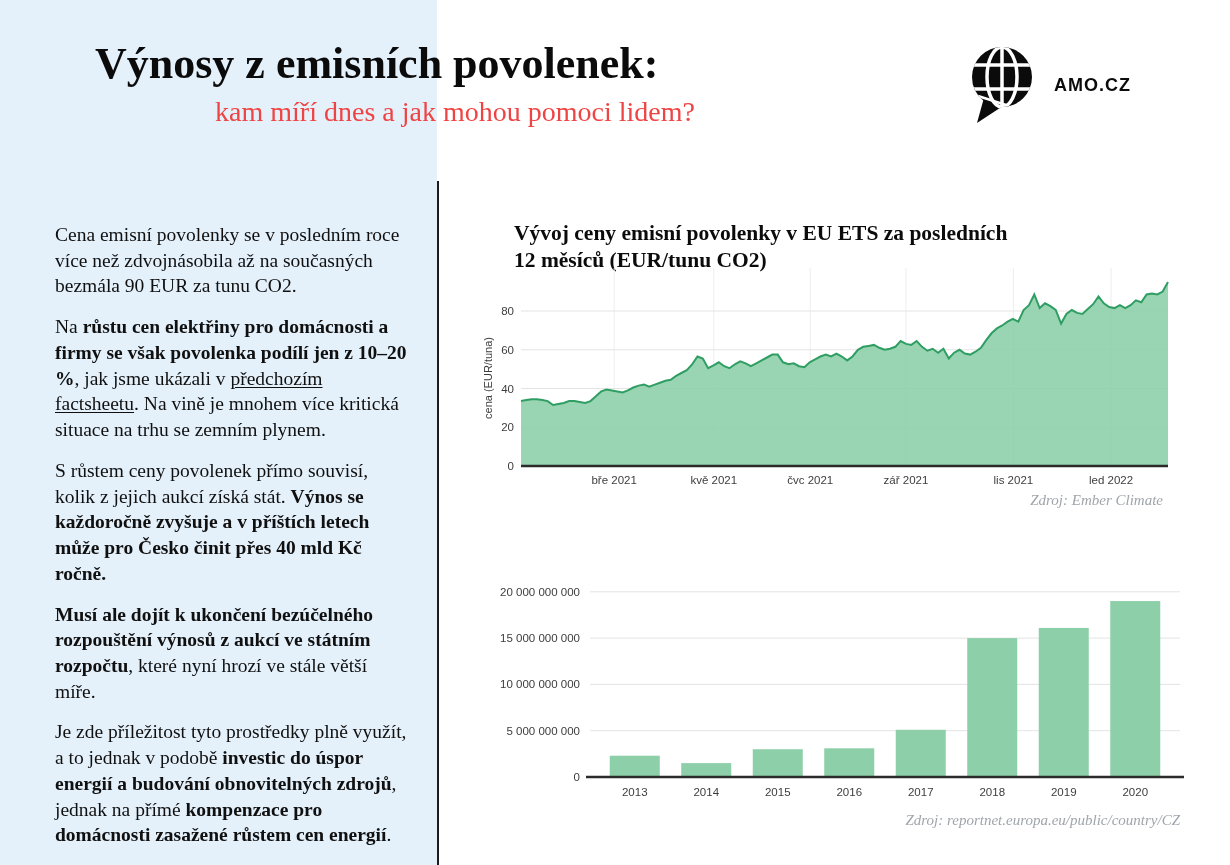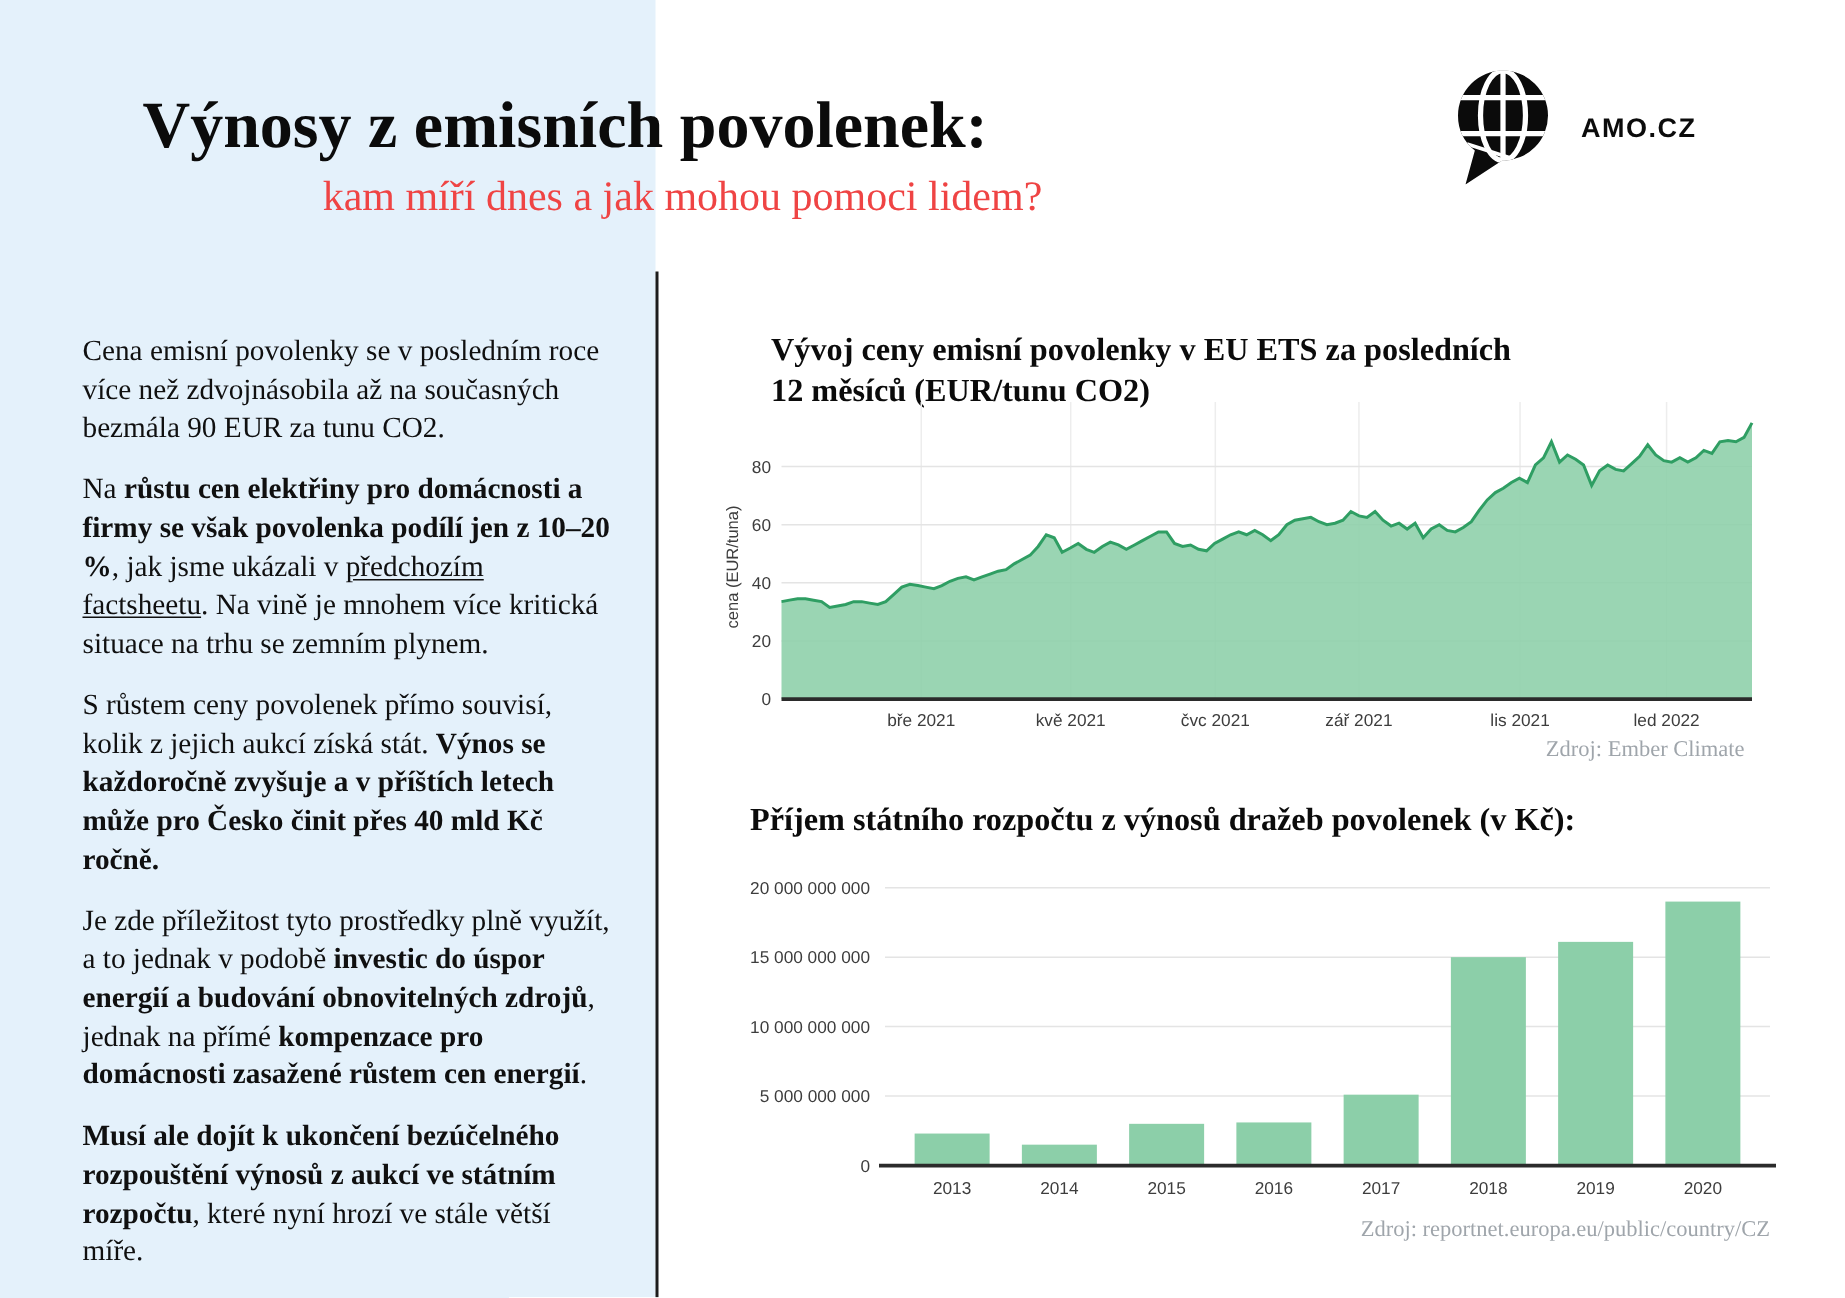--- a/index.html
+++ b/index.html
@@ -1,41 +1,41 @@
 <!DOCTYPE html>
 <html lang="cs"><head>
 <meta charset="utf-8">
 <style>
   html,body{margin:0;padding:0;background:#ffffff;}
   .page{position:relative;width:1230px;height:865px;overflow:hidden;background:#ffffff;
         font-family:"Liberation Serif", serif;color:#111;}
   .blue-panel{position:absolute;left:0;top:0;width:437px;height:865px;background:#e4f1fb;}
   .divider{position:absolute;left:437px;top:181px;width:2px;height:684px;background:#1c1c1c;}
 
-  header{position:absolute;left:95px;top:60px;width:720px;}
+  header{position:absolute;left:95px;top:40px;width:720px;}
   h1{margin:0;font-size:44px;line-height:1.1;font-weight:bold;color:#0b0b0b;letter-spacing:0px;}
   .subtitle{margin-top:8px;text-align:center;font-size:28px;color:#ef4444;}
 
   .logo{position:absolute;left:970px;top:46px;display:flex;align-items:center;}
   .logo svg{display:block;}
   .logo-text{margin-left:20px;font-family:"Liberation Sans", sans-serif;font-weight:bold;
              font-size:18px;letter-spacing:1px;color:#0b0b0b;}
 
   .sidebar{position:absolute;left:55px;top:222px;width:356px;}
   .sidebar p{margin:0 0 15px 0;font-size:19.5px;line-height:1.32;color:#101010;}
   .sidebar .b{font-weight:bold;}
   .sidebar .lnk{text-decoration:underline;text-underline-offset:2px;}
 
   .chart-title{position:absolute;margin:0;font-size:21.5px;font-weight:bold;color:#0b0b0b;
                line-height:1.25;white-space:pre-line;}
   #chart1-title{left:500px;top:220px;width:580px;margin-left:14px;}
   #chart2-title{left:500px;top:533px;width:700px;}
   #price-chart{position:absolute;left:480px;top:260px;}
   #budget-chart{position:absolute;left:480px;top:578px;}
-  .source{position:absolute;font-size:15px;color:#9fa5ab;text-align:right;}
+  .source{position:absolute;font-style:italic;font-size:15px;color:#9fa5ab;text-align:right;}
   #source1{top:492px;right:67px;width:300px;}
   #source2{top:798px;right:50px;width:400px;margin-top:14px;}
 
   svg text{font-family:"Liberation Sans", sans-serif;fill:#3d3d3d;}
 </style>
 </head>
 <body>
 
 <div class="page">
   <div class="blue-panel"></div>
@@ -63,22 +63,22 @@
         <line x1="8" y1="50" x2="36" y2="59" stroke="#ffffff" stroke-width="2.5"></line>
       </g>
     </svg>
     <span class="logo-text">AMO.CZ</span>
   </div>
 
   <aside class="sidebar" id="sidebar-paragraphs">
       <p><span>Cena emisní povolenky se v posledním roce více než zdvojnásobila až na současných bezmála 90 EUR za tunu CO2.</span></p>
       <p><span>Na </span><span class="b">růstu cen elektřiny pro domácnosti a firmy se však povolenka podílí jen z 10–20 %</span><span>, jak jsme ukázali v </span><span class="lnk">předchozím factsheetu</span><span>. Na vině je mnohem více kritická situace na trhu se zemním plynem.</span></p>
       <p><span>S růstem ceny povolenek přímo souvisí, kolik z jejich aukcí získá stát. </span><span class="b">Výnos se každoročně zvyšuje a v příštích letech může pro Česko činit přes 40 mld Kč ročně.</span></p>
+      <p><span class="b">Musí ale dojít k ukončení bezúčelného rozpouštění výnosů z aukcí ve státním rozpočtu</span><span>, které nyní hrozí ve stále větší míře.</span></p>
       <p><span>Je zde příležitost tyto prostředky plně využít, a to jednak v podobě </span><span class="b">investic do úspor energií a budování obnovitelných zdrojů</span><span>, jednak na přímé </span><span class="b">kompenzace pro domácnosti zasažené růstem cen energií</span><span>.</span></p>
-      <p><span class="b">Musí ale dojít k ukončení bezúčelného rozpouštění výnosů z aukcí ve státním rozpočtu</span><span>, které nyní hrozí ve stále větší míře.</span></p>
     </aside>
 
   <h2 class="chart-title" id="chart1-title">Vývoj ceny emisní povolenky v EU ETS za posledních
 12 měsíců (EUR/tunu CO2)</h2>
   <svg id="price-chart" width="700" height="232" viewBox="0 0 700 232">
       <g>
         <line x1="134.168" y1="8" x2="134.168" y2="206" stroke="#ededed" stroke-width="1"></line>
         <line x1="233.80599999999998" y1="8" x2="233.80599999999998" y2="206" stroke="#ededed" stroke-width="1"></line>
         <line x1="330.209" y1="8" x2="330.209" y2="206" stroke="#ededed" stroke-width="1"></line>
         <line x1="425.965" y1="8" x2="425.965" y2="206" stroke="#ededed" stroke-width="1"></line>
@@ -104,21 +104,20 @@
         <text x="233.80599999999998" y="224" text-anchor="middle" font-size="11.5">kvě 2021</text>
         <text x="330.209" y="224" text-anchor="middle" font-size="11.5">čvc 2021</text>
         <text x="425.965" y="224" text-anchor="middle" font-size="11.5">zář 2021</text>
         <text x="533.367" y="224" text-anchor="middle" font-size="11.5">lis 2021</text>
         <text x="631.064" y="224" text-anchor="middle" font-size="11.5">led 2022</text>
       </g>
       <text x="12" y="118" text-anchor="middle" font-size="11" transform="rotate(-90 12 118)">cena (EUR/tuna)</text>
     </svg>
   <div class="source" id="source1">Zdroj: Ember Climate</div>
 
-  <h2 class="chart-title" id="chart2-title">Příjem státního rozpočtu z výnosů dražeb povolenek (v Kč):</h2>
   <svg id="budget-chart" width="712" height="235" viewBox="0 0 712 235">
       <g>
         <line x1="110" y1="152.7" x2="700" y2="152.7" stroke="#e4e4e4" stroke-width="1"></line>
         <line x1="110" y1="106.4" x2="700" y2="106.4" stroke="#e4e4e4" stroke-width="1"></line>
         <line x1="110" y1="60.10000000000002" x2="700" y2="60.10000000000002" stroke="#e4e4e4" stroke-width="1"></line>
         <line x1="110" y1="13.800000000000011" x2="700" y2="13.800000000000011" stroke="#e4e4e4" stroke-width="1"></line>
       </g>
       <g>
         <rect x="129.75" y="177.702" width="50" height="21.298000000000002" fill="#8ccfa9"></rect>
         <rect x="201.25" y="185.11" width="50" height="13.889999999999986" fill="#8ccfa9"></rect>

